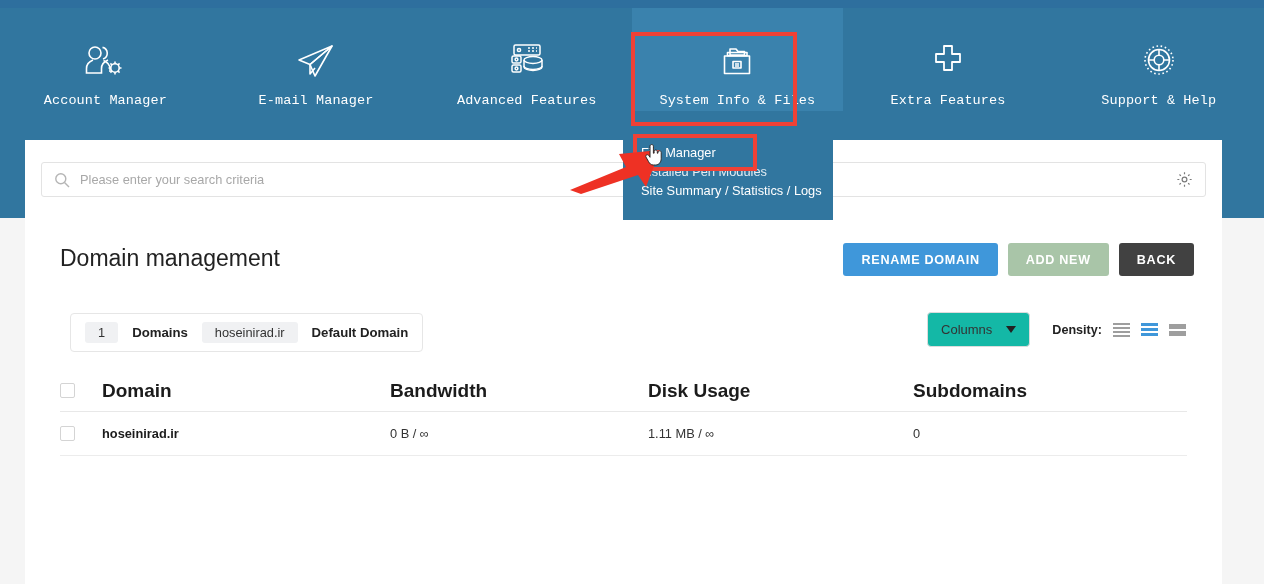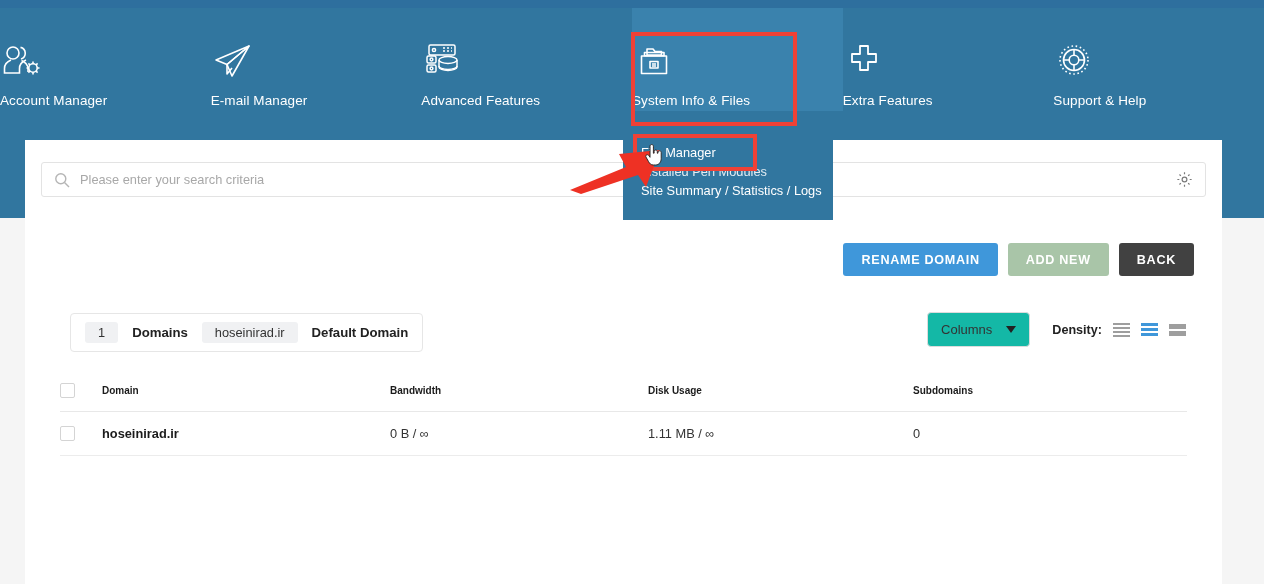--- a/index.html
+++ b/index.html
@@ -19,23 +19,24 @@
   .header {
     position: absolute; left: 0; top: 8px; width: 1264px; height: 210px;
     background: #31769f;
   }
   .nav {
     position: absolute; left: 0; top: 8px; width: 1264px; height: 130px;
     display: flex; align-items: flex-start;
   }
   .nav-item {
     flex: 1 1 0; position: relative;
-    display: flex; flex-direction: column; align-items: flex-start;
+    display: flex; flex-direction: column; align-items: center;
     padding-top: 27px; height: 103px;
     cursor: pointer;
+    font-family: Liberation Mono, monospace;
   }
   .nav-item.active { background: #3a82ad; }
   .nav-icon {
     height: 52px; display: flex; align-items: center; justify-content: center;
   }
   .nav-icon svg { display: block; }
   .nav-label {
     margin-top: 6px;
     color: #ffffff; font-size: 13.5px; letter-spacing: .1px;
     white-space: nowrap;
@@ -149,21 +150,21 @@
   .t-body { height: 44px; border-bottom: 1px solid #ececec; }
   .cb {
     width: 15px; height: 15px; border: 1px solid #d4d4d4;
     border-radius: 2px; background: #fff; cursor: pointer; flex: none;
   }
   .c-check  { width: 42px; display: flex; align-items: center; }
   .c-domain { width: 288px; }
   .c-bw     { width: 258px; }
   .c-disk   { width: 265px; }
   .c-sub    { width: 200px; }
-  .th { font-size: 10px; font-weight: bold; color: #1b1b1b; }
+  .th { font-size: 19px; font-weight: bold; color: #1b1b1b; }
   .td { font-size: 12.8px; color: #333; }
   .td-strong { font-size: 12.8px; font-weight: bold; color: #1b1b1b; }
 </style>
 </head>
 <body>
 
 <div id="app">
 
   <div class="header-strip"></div>
   <div class="header"></div>
@@ -278,20 +279,21 @@
         <input class="search-input" type="text" placeholder="Please enter your search criteria" style="">
         <span class="search-gear">
           <svg width="17" height="17" viewBox="0 0 20 20" fill="none" stroke="#7a7a7a" stroke-width="1.4">
             <circle cx="10" cy="10" r="2.8"></circle>
             <path d="M10 1.6v2.3M10 16.1v2.3M18.4 10h-2.3M3.9 10H1.6M15.9 4.1l-1.6 1.6M5.7 14.3l-1.6 1.6M15.9 15.9l-1.6-1.6M5.7 5.7L4.1 4.1"></path>
           </svg>
         </span>
       </div>
     </div>
 
+    <div class="page-title">Domain management</div>
 
     <div class="btn-group">
       <button class="btn btn-primary">RENAME DOMAIN</button>
       <button class="btn btn-muted">ADD NEW</button>
       <button class="btn btn-dark">BACK</button>
     </div>
 
     <div class="info-bar">
       <span class="chip">1</span>
       <span class="info-label">Domains</span>

